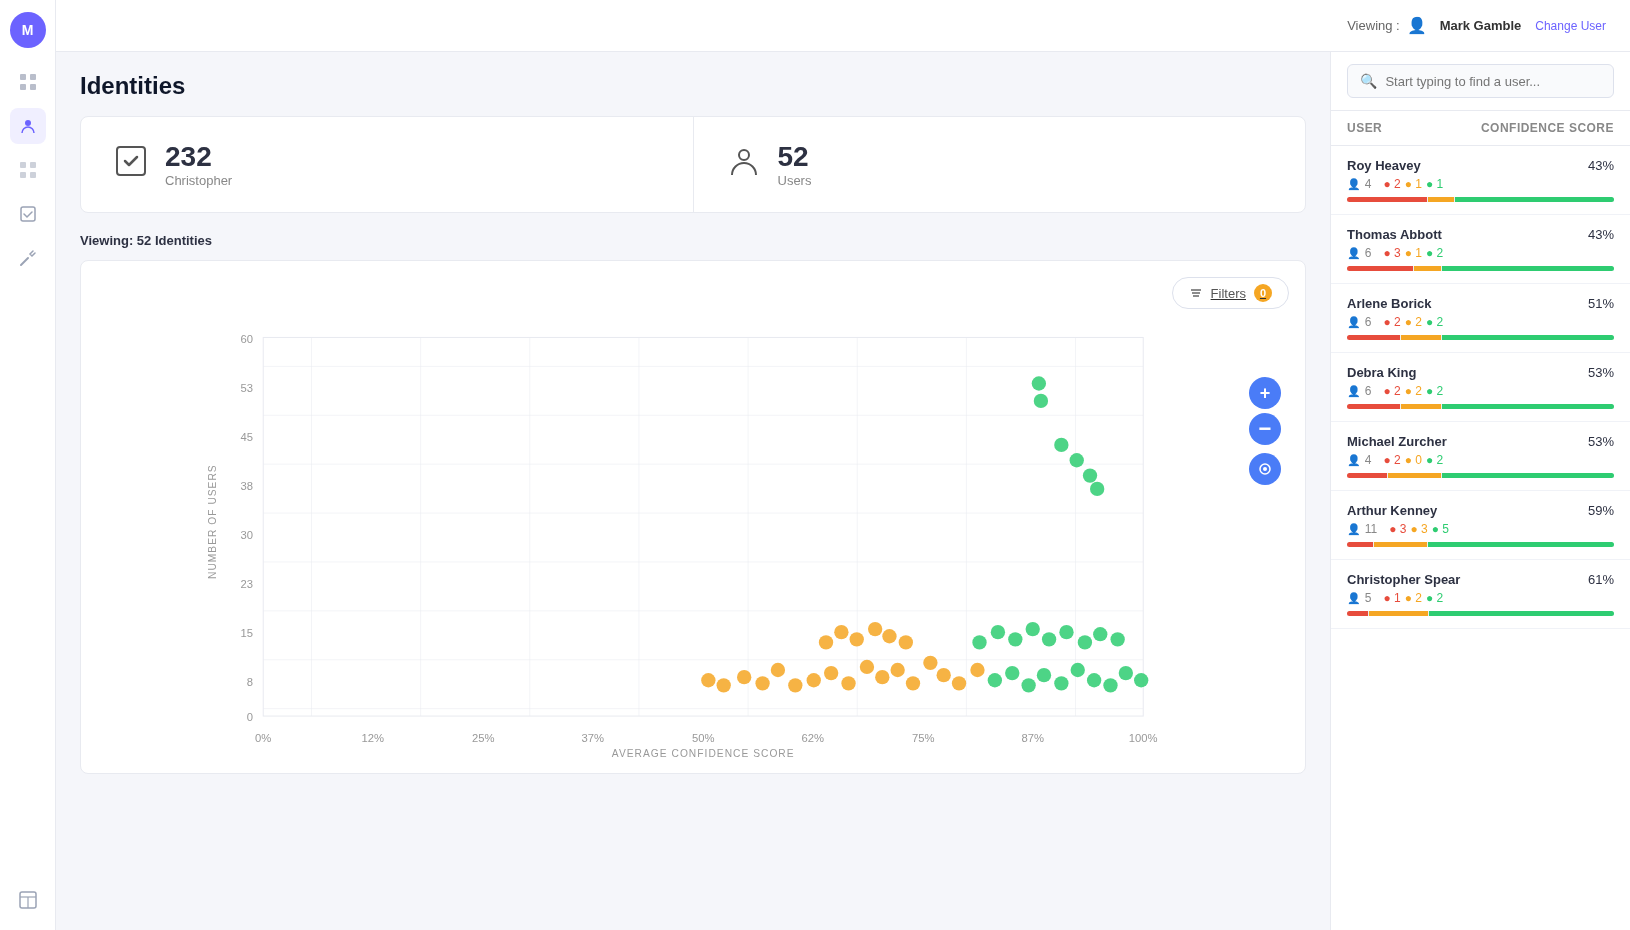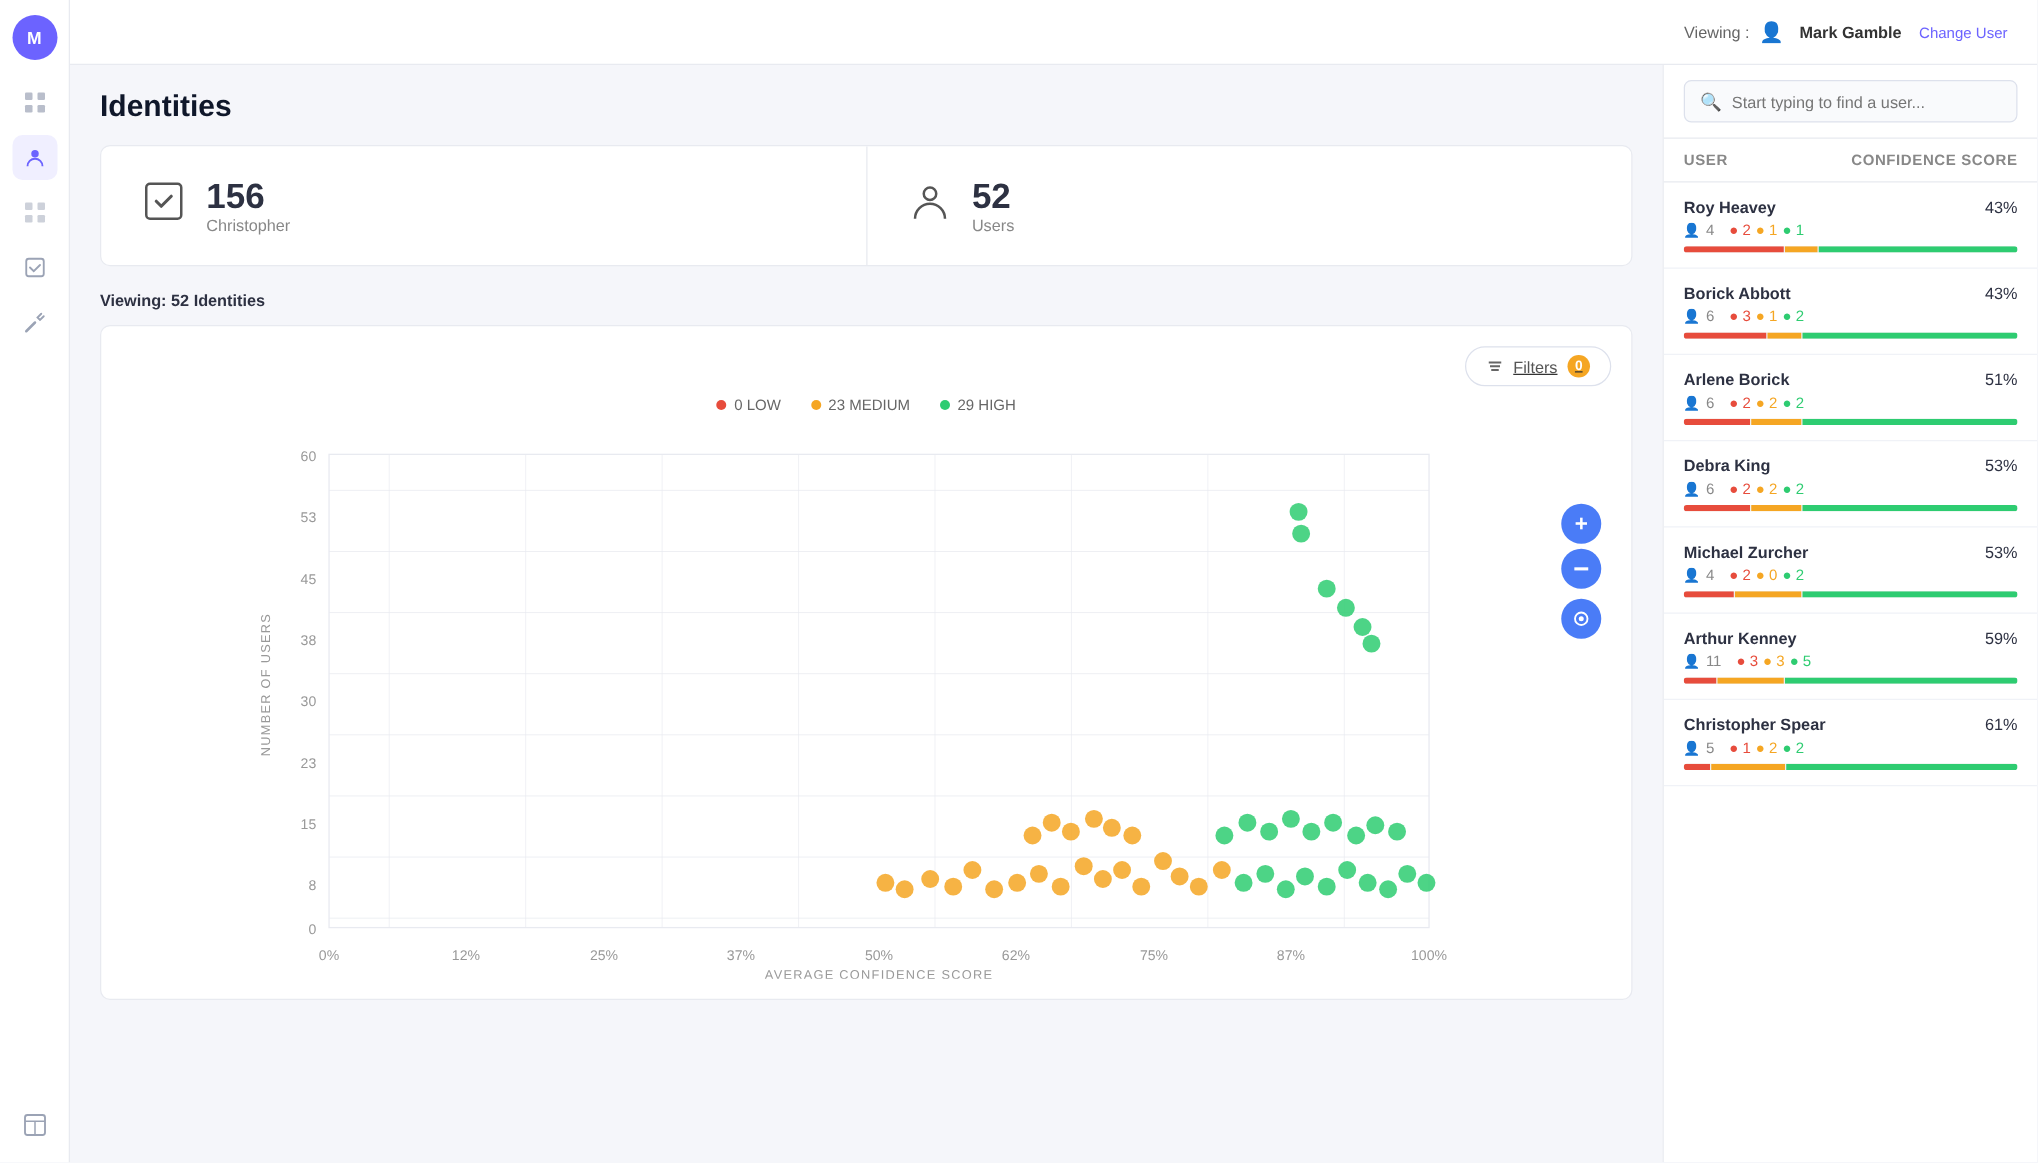--- a/index.html
+++ b/index.html
@@ -373,21 +373,21 @@
 
       <div class="stats-row">
         <div class="stat-card">
           <div class="stat-icon">
             <svg width="36" height="36" viewBox="0 0 36 36" fill="none">
               <rect x="4" y="4" width="28" height="28" rx="3" stroke="#555" stroke-width="2" fill="none"></rect>
               <path d="M12 18l4 4 8-8" stroke="#555" stroke-width="2.5" stroke-linecap="round" stroke-linejoin="round"></path>
             </svg>
           </div>
           <div>
-            <div class="stat-number">156</div>
+            <div class="stat-number">232</div>
             <div class="stat-label">Christopher</div>
           </div>
         </div>
         <div class="stat-card">
           <div class="stat-icon">
             <svg width="36" height="36" viewBox="0 0 36 36" fill="none">
               <circle cx="18" cy="12" r="5" stroke="#555" stroke-width="2" fill="none"></circle>
               <path d="M6 32c0-6.627 5.373-12 12-12s12 5.373 12 12" stroke="#555" stroke-width="2" fill="none"></path>
             </svg>
           </div>
@@ -408,34 +408,20 @@
             <svg width="14" height="14" viewBox="0 0 14 14" fill="none">
               <line x1="2" y1="4" x2="12" y2="4" stroke="#666" stroke-width="1.5"></line>
               <line x1="3" y1="7" x2="11" y2="7" stroke="#666" stroke-width="1.5"></line>
               <line x1="4" y1="10" x2="10" y2="10" stroke="#666" stroke-width="1.5"></line>
             </svg>
             <span>Filters</span>
             <span class="filters-badge">0</span>
           </button>
         </div>
 
-        <div class="legend">
-          <div class="legend-item">
-            <div class="legend-dot" style="background:#e74c3c"></div>
-            <span>0 LOW</span>
-          </div>
-          <div class="legend-item">
-            <div class="legend-dot" style="background:#f5a623"></div>
-            <span>23 MEDIUM</span>
-          </div>
-          <div class="legend-item">
-            <div class="legend-dot" style="background:#2ecc71"></div>
-            <span>29 HIGH</span>
-          </div>
-        </div>
 
         <div class="scatter-area">
           <svg class="scatter-svg" viewBox="0 0 960 430" preserveAspectRatio="xMidYMid meet">
 
             <defs>
               <pattern id="grid" width="106.67" height="47.78" patternUnits="userSpaceOnUse">
                 <path d="M 106.67 0 L 0 0 0 47.78" fill="none" stroke="#e8eaf0" stroke-width="1"></path>
               </pattern>
             </defs>
 
@@ -560,21 +546,21 @@
         <span style="color:#2ecc71">● 1</span>
       </div>
       <div class="confidence-bar">
         <div class="bar-red" style="width:30.0%"></div>
         <div class="bar-orange" style="width:10.0%"></div>
         <div class="bar-green" style="width:60.0%"></div>
       </div>
     </div>
           <div class="user-item">
       <div class="user-item-top">
-        <span class="user-name">Borick Abbott</span>
+        <span class="user-name">Thomas Abbott</span>
         <span class="user-score">43%</span>
       </div>
       <div class="user-meta">
         <span class="user-meta-icon">👤</span>
         <span>6</span>
         <span style="margin-left:8px;color:#e74c3c">● 3</span>
         <span style="color:#f5a623">● 1</span>
         <span style="color:#2ecc71">● 2</span>
       </div>
       <div class="confidence-bar">

